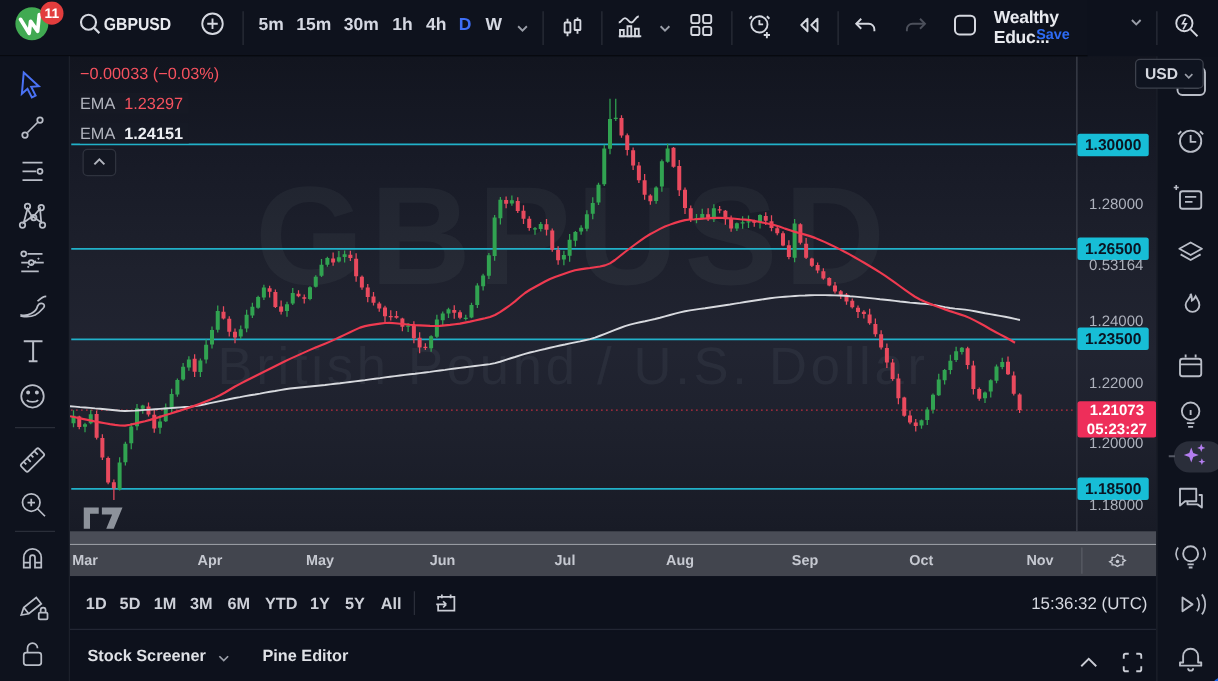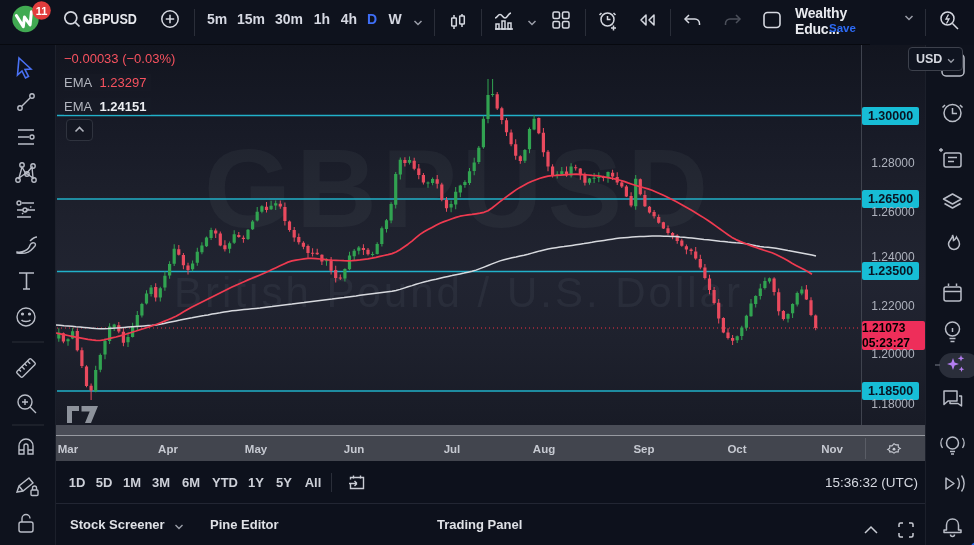--- a/index.html
+++ b/index.html
@@ -57,25 +57,25 @@
     <svg width="25" height="20" viewBox="0 0 25 20">
         <path d="M8.5 11.5l4-4 4 4" stroke="#b2b5be" stroke-width="1.6" fill="none"></path>
       </svg>
   </div>
 
   <div style="position:absolute;left:805px;top:0;width:64px;height:380px">
     <div class="plbl" style="top:109px">&nbsp;</div>
     <div class="plbl cyan" style="top:62px;left:1px">1.30000</div>
     <div class="plbl" style="top:110px">1.28000</div>
     <div class="plbl cyan" style="top:145px;left:1px">1.26500</div>
-    <div class="plbl" style="top:159px">1.26000</div>
+    <div class="plbl" style="top:159px">0.53164</div>
     <div class="plbl" style="top:204px">1.24000</div>
     <div class="plbl cyan" style="top:217px;left:1px">1.23500</div>
     <div class="plbl" style="top:253px">1.22000</div>
-    <div style="position:absolute;left:1px;top:276px;width:63px;height:29px;background:#ee2e5a;border-radius:2px;color:#000000;font-weight:700;font-size:12px;line-height:14.5px">1.21073<br>05:23:27</div>
+    <div style="position:absolute;left:1px;top:276px;width:63px;height:29px;background:#ee2e5a;border-radius:2px;text-align:center;color:#ffffff;font-weight:700;font-size:12px;line-height:14.5px">1.21073<br>05:23:27</div>
     <div class="plbl" style="top:301px">1.20000</div>
     <div class="plbl cyan" style="top:337px;left:1px">1.18500</div>
     <div class="plbl" style="top:351px">1.18000</div>
   </div>
 </div>
 
 <div id="grayzone">
   <div style="position:absolute;left:0;top:0;width:869px;height:10px;background:#4a4d57"></div>
   <div style="position:absolute;left:0;top:10px;width:869px;height:1.5px;background:#979aa1"></div>
   <div style="position:absolute;left:0;top:11px;width:869px;height:25px;background:#42454e">
@@ -114,21 +114,20 @@
   </svg>
   <div style="position:absolute;right:7px;top:0;height:43px;line-height:43px;font-size:13.5px;color:#d5d8e0">15:36:32 (UTC)</div>
 </div>
 
 <div id="bottompanel">
   <div class="bptxt" style="left:14px">Stock Screener</div>
   <svg width="12" height="12" viewBox="0 0 12 12" style="position:absolute;left:117px;top:16px">
       <path d="M2.5 4l3.5 3.5L9.5 4" stroke="#9a9ea8" stroke-width="1.4" fill="none"></path>
     </svg>
   <div class="bptxt" style="left:154px">Pine Editor</div>
-  <div class="bptxt" style="left:381px">Trading Panel</div>
   <svg width="16" height="16" viewBox="0 0 16 16" style="position:absolute;left:807px;top:17px">
       <path d="M2 11l6-6 6 6" stroke="#c9ccd4" stroke-width="1.5" fill="none"></path>
     </svg>
   <svg width="18" height="18" viewBox="0 0 18 18" style="position:absolute;left:841px;top:16px" fill="none" stroke="#c9ccd4" stroke-width="1.5">
     <path d="M2 6V3.5A1.5 1.5 0 013.5 2H6M12 2h2.5A1.5 1.5 0 0116 3.5V6M16 12v2.5a1.5 1.5 0 01-1.5 1.5H12M6 16H3.5A1.5 1.5 0 012 14.5V12"></path>
   </svg>
 </div>
 
 <div id="topbar">
 

